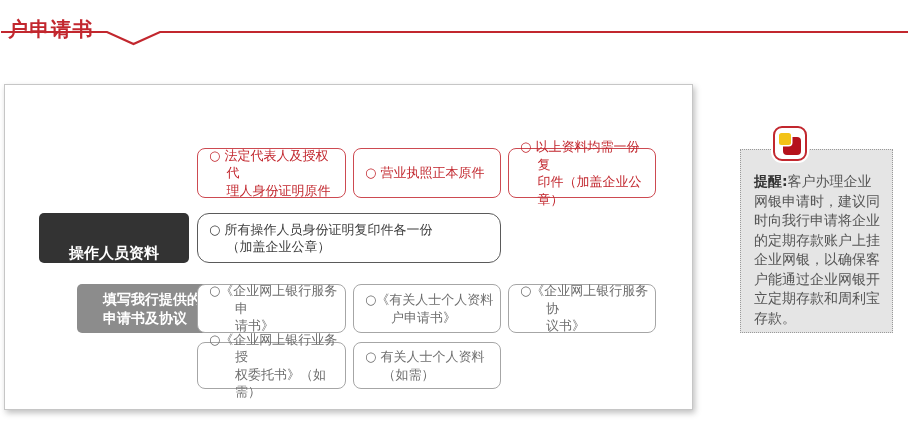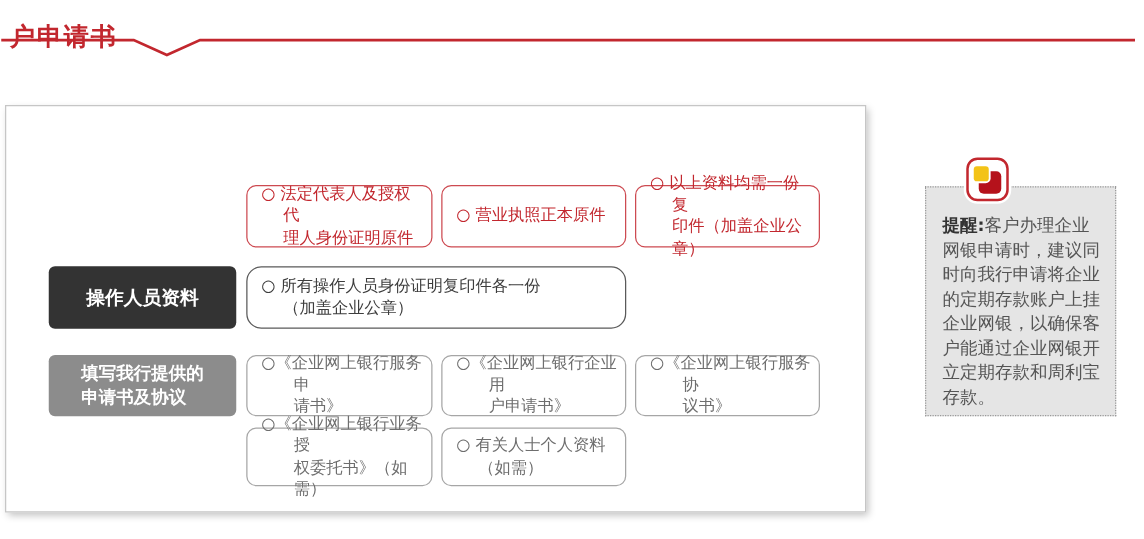--- a/index.html
+++ b/index.html
@@ -24,22 +24,22 @@
   .intro{
     position:absolute;left:34px;top:21px;width:640px;
     font-size:14.5px;font-weight:bold;color:#333;
   }
   .box{position:absolute;display:flex;align-items:center;}
   .label-box{
     justify-content:center;color:#fff;font-weight:bold;font-size:15px;
     border-radius:5px;line-height:19px;
   }
   .label-red{background:var(--accent-red);}
-  .label-dark{background:var(--dark);}
-  .label-gray{background:var(--gray);font-size:14px;}
+  .label-dark{background:var(--dark);align-items:flex-end;}
+  .label-gray{background:var(--gray);font-size:14px;margin-left:38px;}
   .item-box{
     background:#fff;border:1px solid #a6a6a6;border-radius:8px;
     font-size:13px;line-height:17.5px;color:#6e6e6e;padding:4px 6px 4px 11px;
   }
   .item-red{border:1.5px solid var(--red-border);color:var(--accent-red);}
   .item-dark{border-color:#5a5a5a;color:#3d3d3d;border-radius:12px;}
   .txt{white-space:pre-line;text-align:left;}
   .ind1{padding-left:1.35em;text-indent:-1.35em;}
   .ind2{padding-left:2em;text-indent:-2em;}
   
@@ -103,21 +103,21 @@
 
   <div class="box label-box label-gray colL row3">
     <span class="txt">填写我行提供的
 申请书及协议</span>
   </div>
   <div class="box item-box col1 row3">
     <span class="txt ind2">○《企业网上银行服务申
 请书》</span>
   </div>
   <div class="box item-box col2 row3">
-    <span class="txt ind2">○《企业网上银行企业用
+    <span class="txt ind2">○《有关人士个人资料
 户申请书》</span>
   </div>
   <div class="box item-box col3 row3">
     <span class="txt ind2">○《企业网上银行服务协
 议书》</span>
   </div>
 
   <div class="box item-box col1 row4">
     <span class="txt ind2">○《企业网上银行业务授
 权委托书》（如需）</span>

